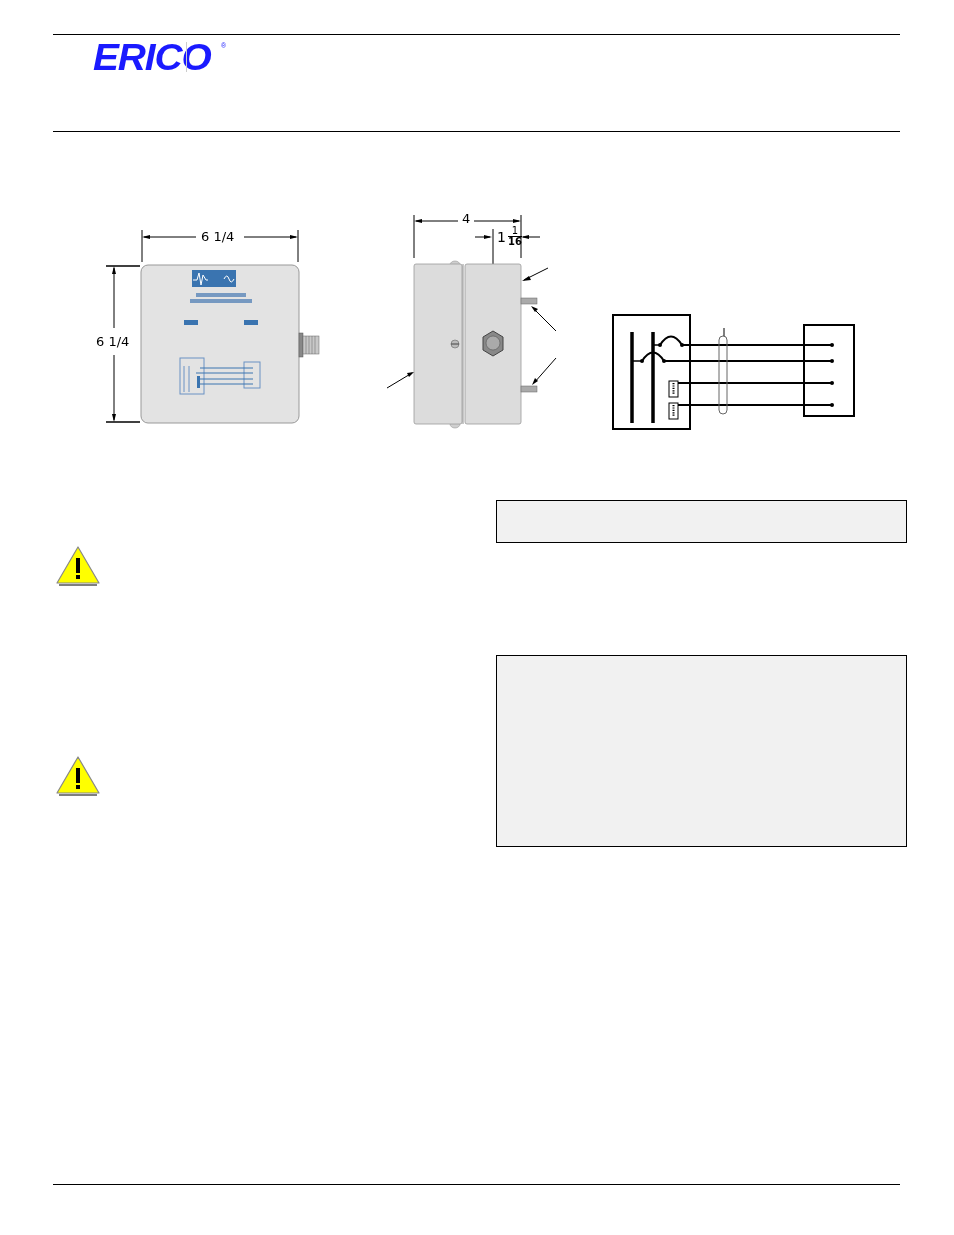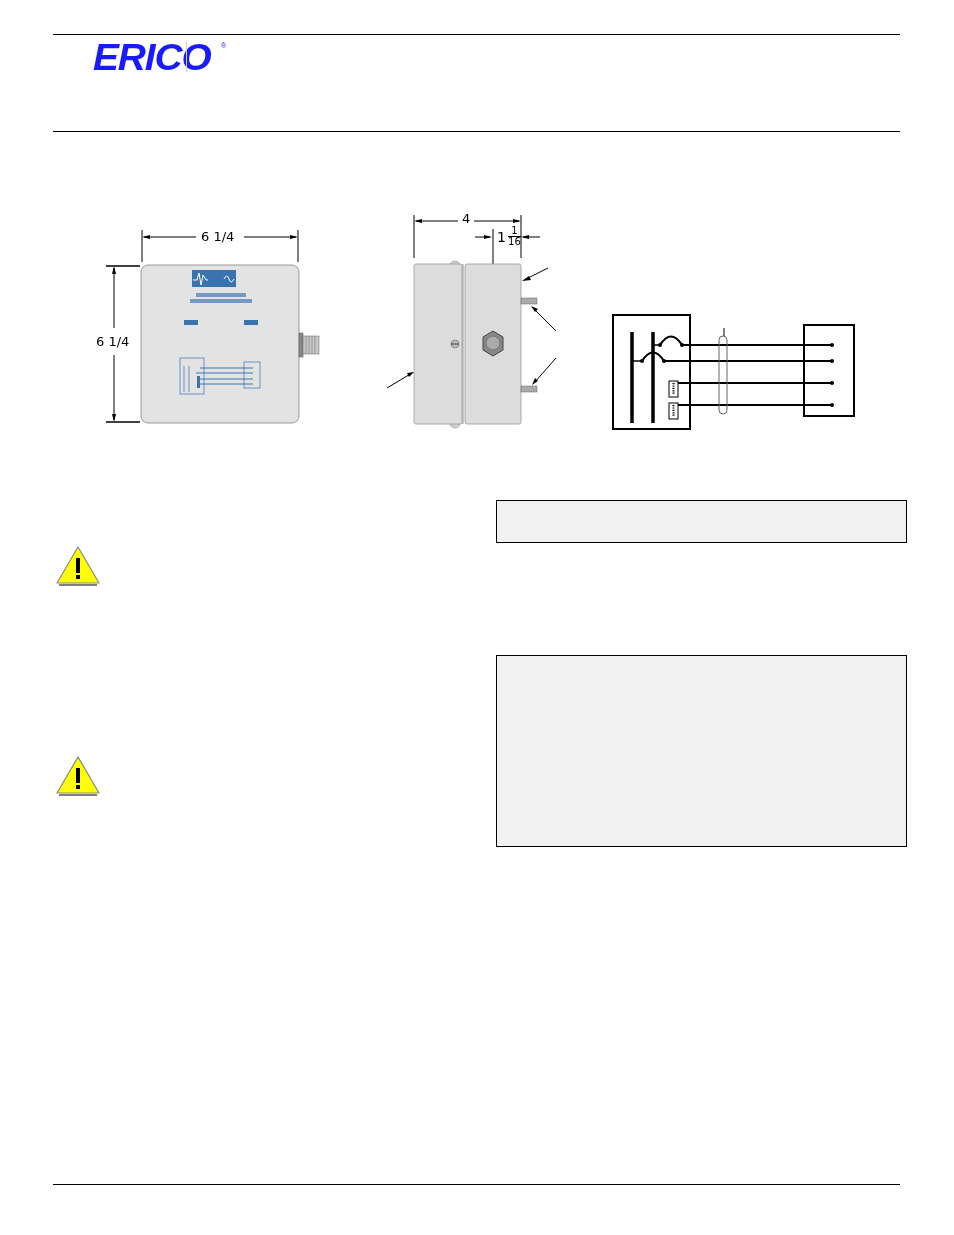--- a/index.html
+++ b/index.html
@@ -112,21 +112,21 @@
   <line x1="556" y1="358" x2="534" y2="383" stroke="#000" stroke-width="1"></line>
   <polygon points="532,385 535,378 538,381" fill="#000"></polygon>
   <line x1="387" y1="388" x2="412" y2="373" stroke="#000" stroke-width="1"></line>
   <polygon points="414,372 407,373 409,377" fill="#000"></polygon>
 </svg>
 <div class="abs dimtxt" style="left:462px;top:211px;">4</div>
 <div class="abs" style="left:497px;top:226px;font-family:'DejaVu Sans',sans-serif;">
   <span style="font-size:14px;vertical-align:middle;">1</span>
   <span style="display:inline-block;vertical-align:middle;text-align:center;font-size:10px;line-height:10px;margin-left:-3px;">
     <span style="display:block;border-bottom:1px solid #000;">1</span>
-    <span style="display:block;">16</span>
+    <span style="display:block;font-weight:bold;">16</span>
   </span>
 </div>
 
 <svg class="abs" style="left:600px;top:305px;" width="270" height="135" viewBox="600 305 270 135">
   <rect x="613" y="315" width="77" height="114" fill="none" stroke="#000" stroke-width="2"></rect>
   <rect x="804" y="325" width="50" height="91" fill="none" stroke="#000" stroke-width="2"></rect>
   <line x1="632" y1="332" x2="632" y2="423" stroke="#000" stroke-width="3.5"></line>
   <line x1="653" y1="332" x2="653" y2="423" stroke="#000" stroke-width="3.5"></line>
   <path d="M660 345 Q671 328 682 345" fill="none" stroke="#000" stroke-width="2"></path>
   <path d="M642 361 Q653 344 664 361" fill="none" stroke="#000" stroke-width="2"></path>

